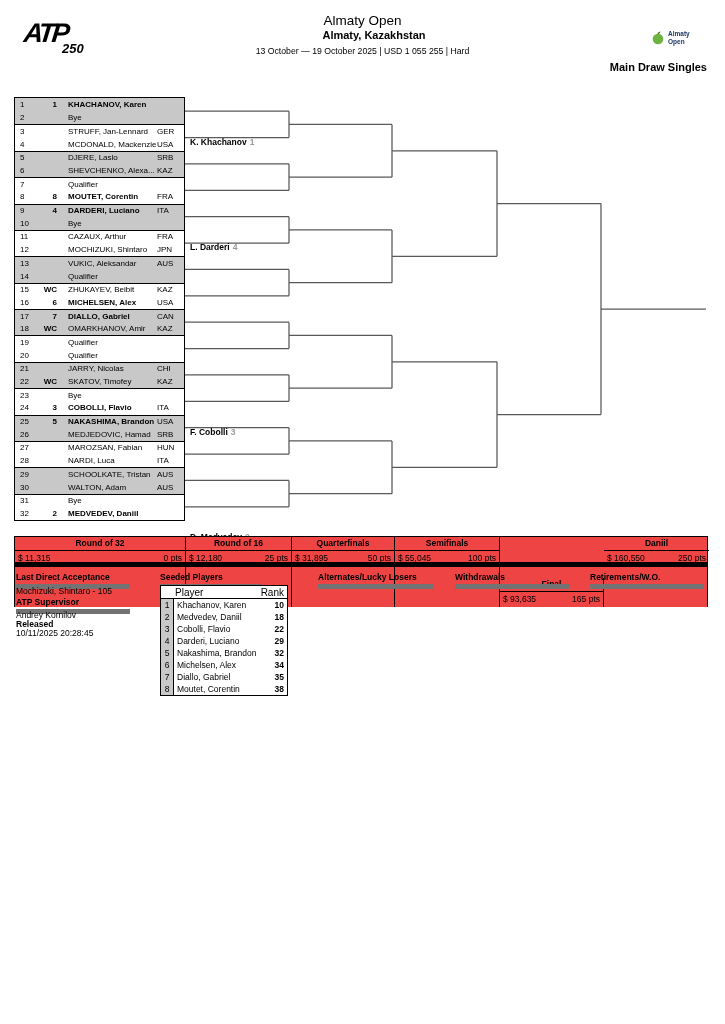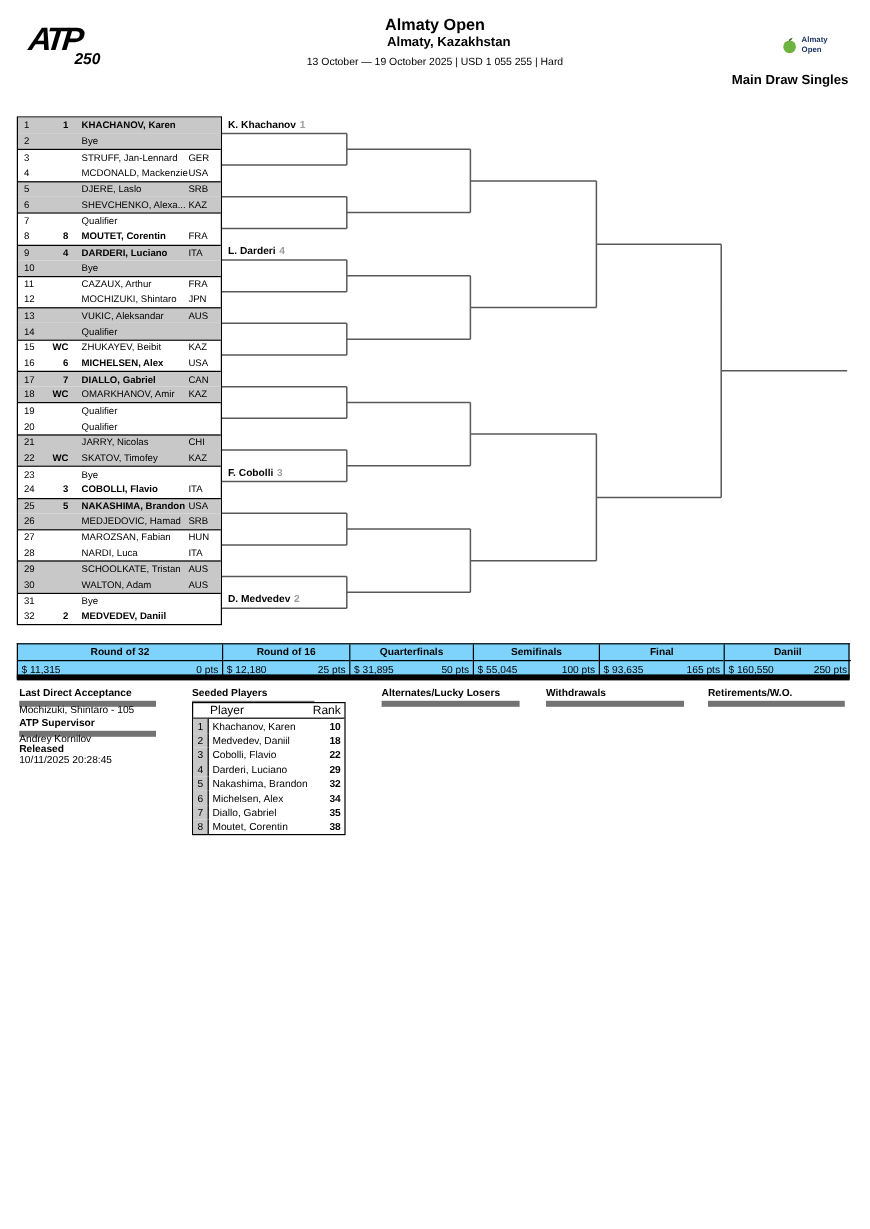--- a/index.html
+++ b/index.html
@@ -10,21 +10,21 @@
     overflow:hidden;
   }
   .abs { position:absolute; }
 
   
   .atp-logo { left:24px; top:20px; }
   .atp-main { font-size:27px; font-weight:bold; font-style:italic; letter-spacing:-3px; transform:skewX(-6deg); line-height:1; }
   .atp-tier { font-size:13px; font-weight:bold; font-style:italic; margin:-5px 0 0 38px; line-height:1; }
 
   .title-block { left:0; right:0; top:13px; text-align:center; }
-  .t-title { font-size:13.5px; font-weight:bold; line-height:1.2; }
+  .t-title { font-size:13.5px; font-weight:normal; line-height:1.2; }
   .t-sub   { font-size:11px;  font-weight:bold; line-height:1.25;padding-left:23px; }
   .t-date  { font-size:8.7px; margin-top:3px; }
 
   .event-logo { left:651px; top:30px; display:flex; align-items:center; gap:3px; }
   .event-logo-text { font-size:6.5px; font-weight:bold; color:#1c3664; line-height:1.1; }
 
   .draw-label { right:18px; top:61px; font-size:11px; font-weight:bold; }
 
   
   #draw-table { left:14px; top:97px; width:171px; border:1px solid #000; box-sizing:border-box; background:#fff; }
@@ -32,26 +32,26 @@
   .draw-row.match-start { border-top:1px solid #000; }
   .draw-row.shaded { background:#c8c8c8; }
   .c-pos  { width:20px; padding-left:5px; flex:none; }
   .c-tag  { width:17px; text-align:right; font-weight:bold; flex:none; }
   .c-name { flex:1; padding-left:11px; overflow:hidden; }
   .c-name.b { font-weight:bold; }
   .c-cc   { width:27px; flex:none; }
 
   
   #bracket { left:0; top:0; pointer-events:none; }
-  .adv-label { position:absolute; font-size:8.5px; white-space:nowrap; }
+  .adv-label { position:absolute; font-size:8.5px; white-space:nowrap;margin-top:38px; }
   .adv-label .nm { font-weight:bold; }
   .adv-label .sd { color:#9a9a9a; font-weight:bold; margin-left:3px; }
 
   
-  #prize { left:14px; top:536px; width:694px; box-sizing:border-box; border:1px solid #000; border-bottom:none; display:flex; background:#7dd3fc; }
+  #prize { left:14px; top:536px; width:694px; box-sizing:border-box; border:1px solid #000; border-bottom:none; display:flex; background:#ef4444; }
   .pcol { box-sizing:border-box; border-right:1px solid #000; flex:none; }
   .pcol:last-child { border-right:none; }
   .p-h { font-size:8.5px; font-weight:bold; text-align:center; border-bottom:1px solid #000; padding:1px 0 2px; }
   .p-v { font-size:8.5px; display:flex; justify-content:space-between; padding:2px 3px 3px; }
   .thick-bar { left:14px; top:562px; width:694px; height:4.5px; background:#000; }
 
   
   .sec-h { font-size:8.5px; font-weight:bold; border-bottom:5px solid #737373; padding-bottom:2px; box-sizing:border-box; }
   .sec-v { font-size:8.5px; }
   .sec-b { font-size:8.5px; font-weight:bold; }
@@ -321,21 +321,21 @@
         <span>50 pts</span>
       </div>
     </div>
     <div class="pcol" style="width: 105px;">
       <div class="p-h">Semifinals</div>
       <div class="p-v">
         <span>$ 55,045</span>
         <span>100 pts</span>
       </div>
     </div>
-    <div class="pcol" style="width: 104px;">
+    <div class="pcol" style="width: 104px; margin-top: 41px;">
       <div class="p-h">Final</div>
       <div class="p-v">
         <span>$ 93,635</span>
         <span>165 pts</span>
       </div>
     </div>
     <div class="pcol" style="width: 105px;">
       <div class="p-h">Daniil</div>
       <div class="p-v">
         <span>$ 160,550</span>

